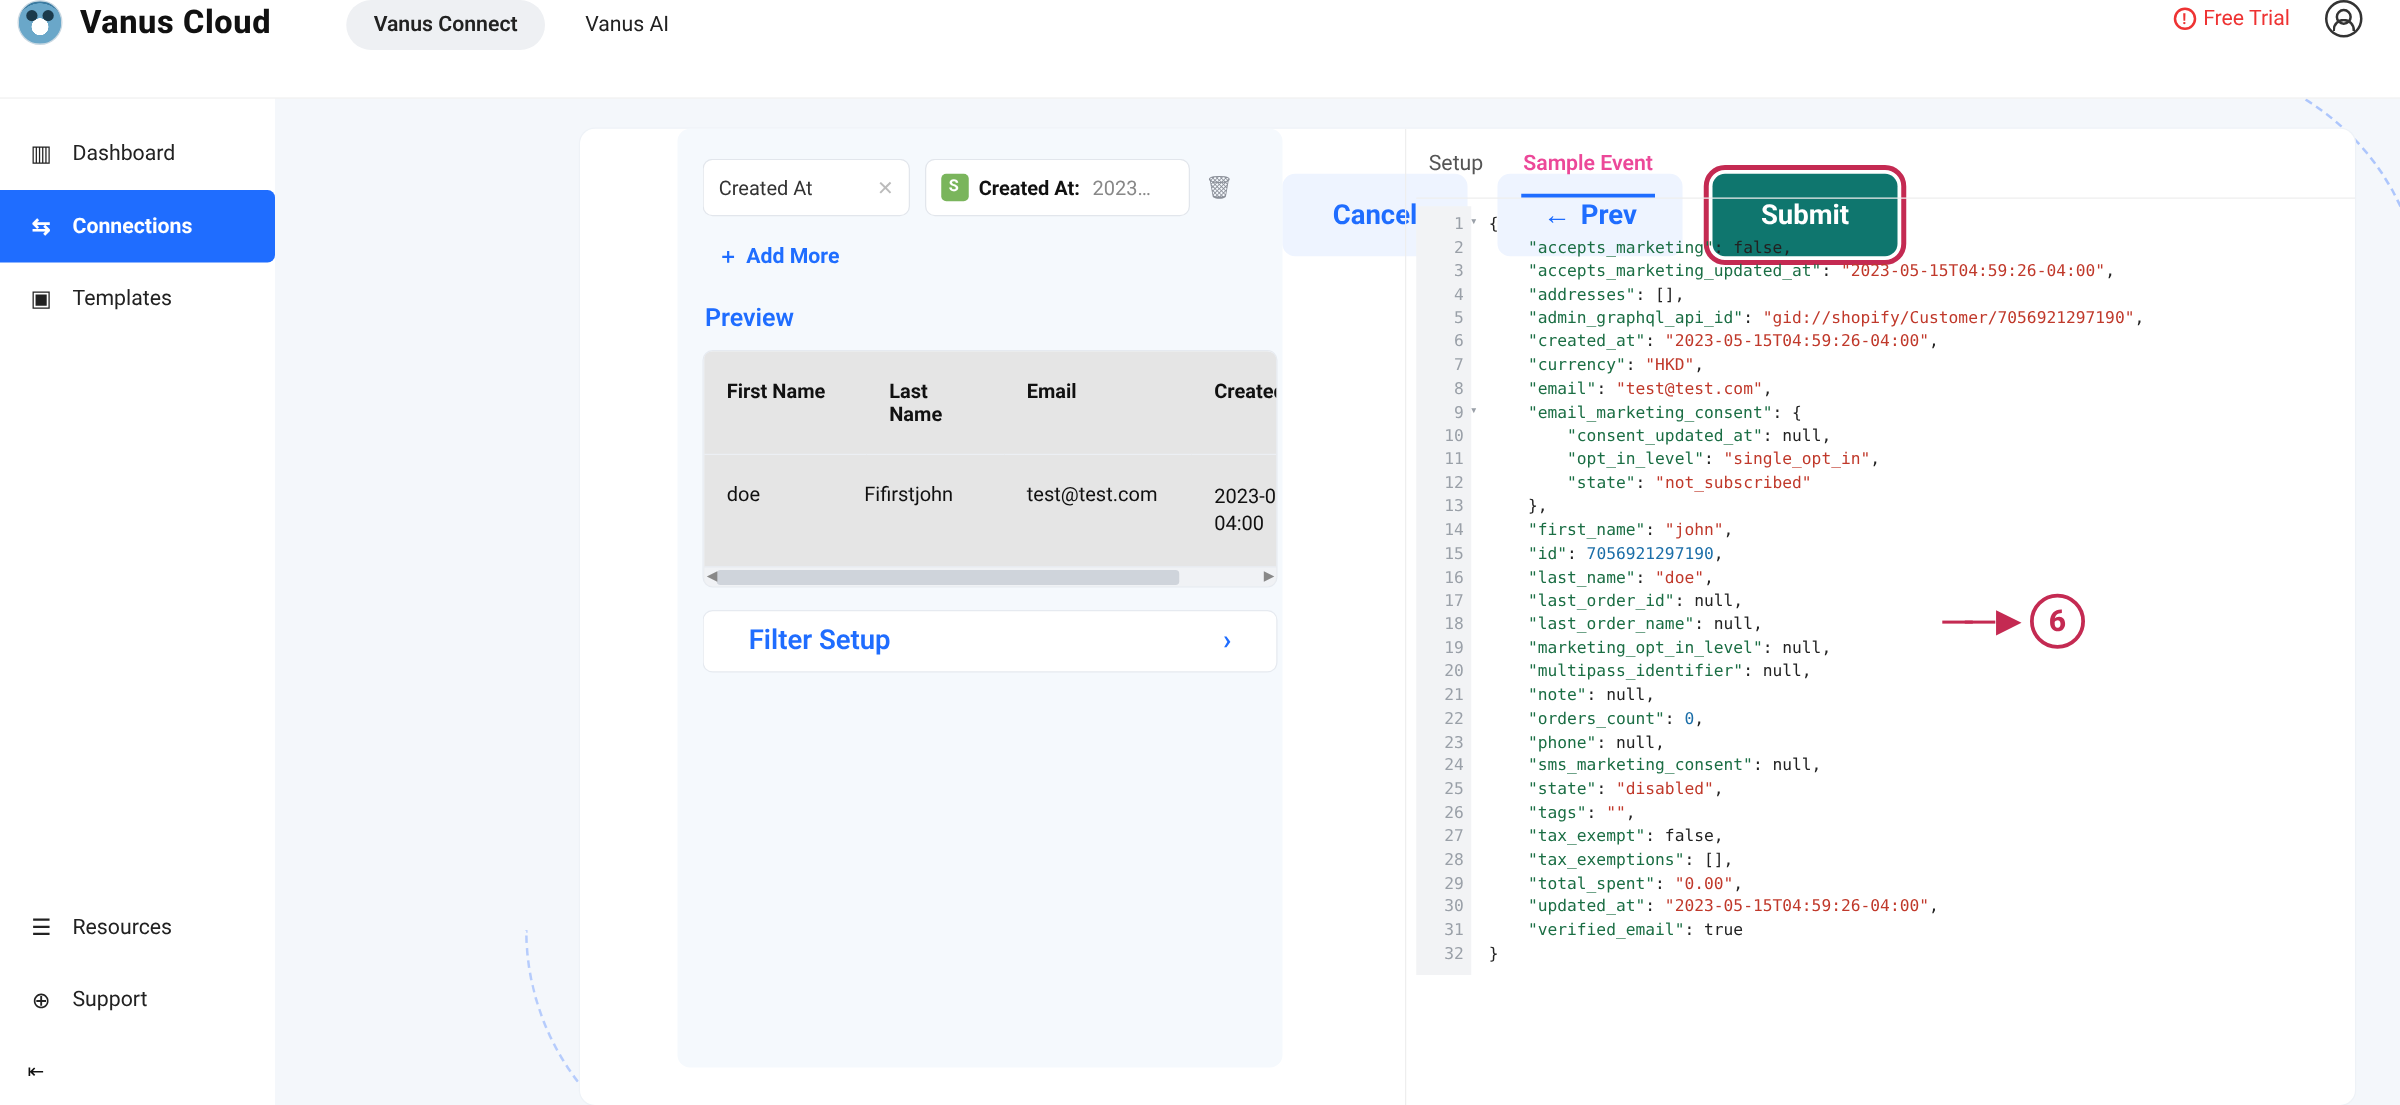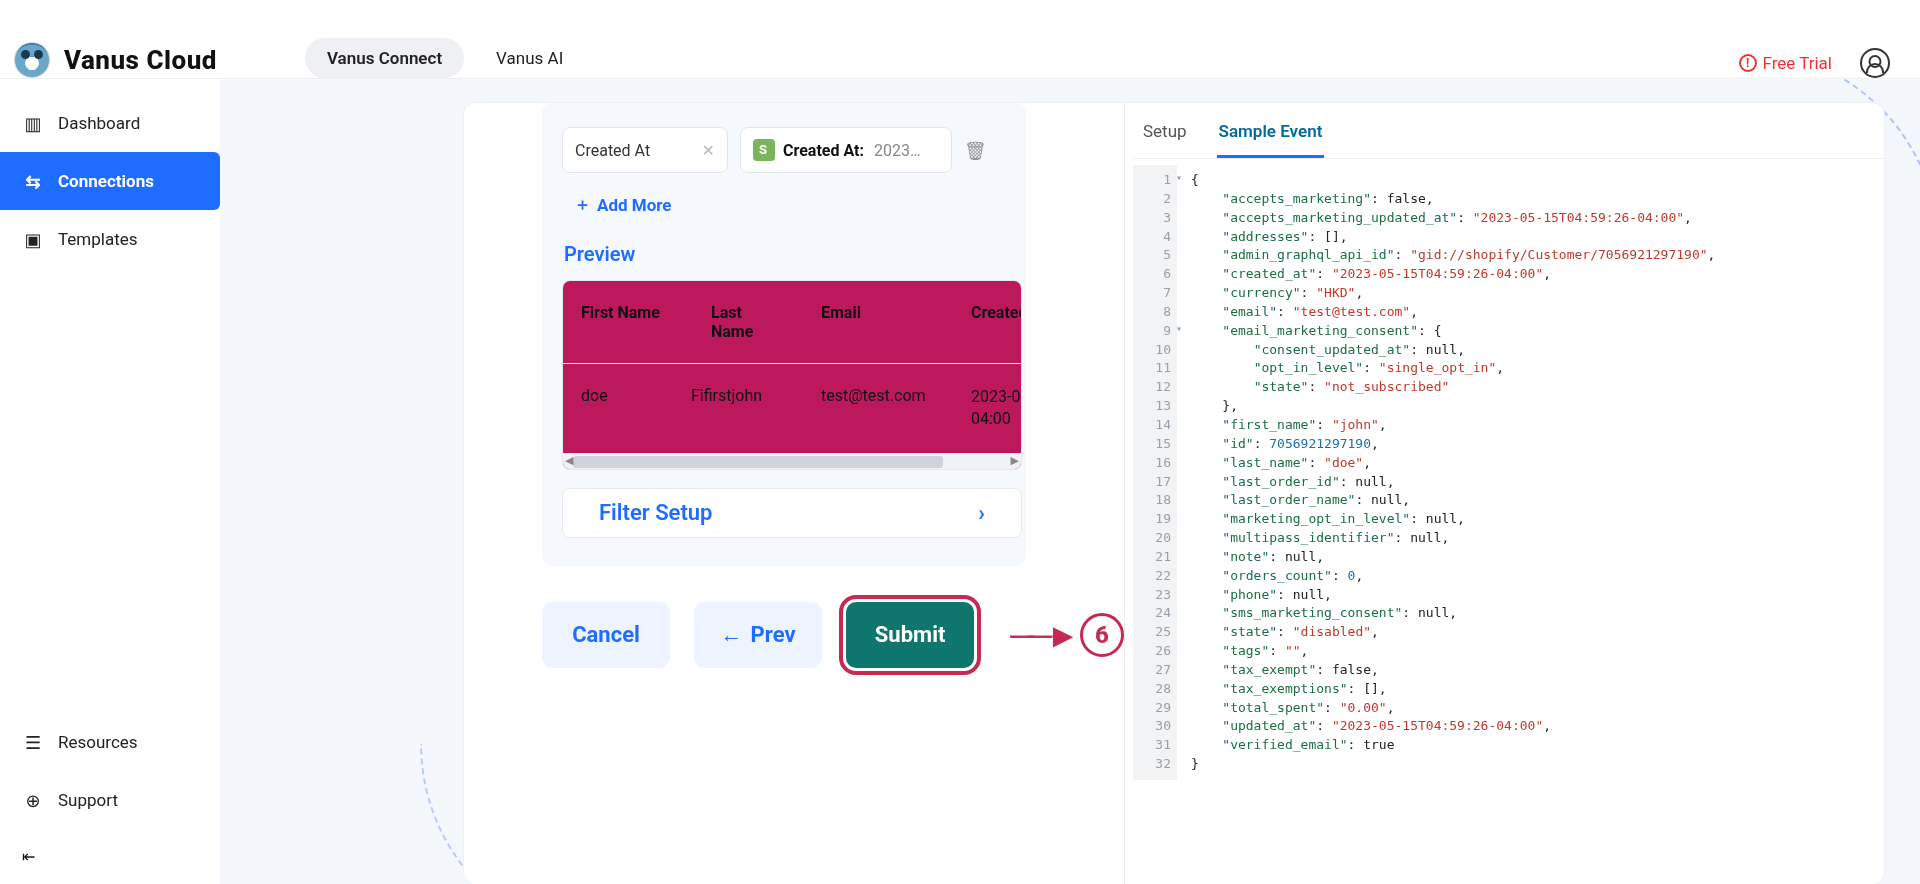--- a/index.html
+++ b/index.html
@@ -8,23 +8,22 @@
     background: #fff;
     color: #111;
     width: 1920px;
     height: 884px;
     overflow: hidden;
   }
   .header {
     height: 79px;
     border-bottom: 1px solid #eee;
     display: flex;
-    align-items: flex-end;
+    align-items: flex-start;
     padding: 0 30px 0 14px;
-    gap: 28px;
   }
   .logo-wrap { display:flex; align-items:center; gap:14px; }
   .logo-icon {
     width:36px; height:36px; border-radius:50%;
     background: radial-gradient(circle at 50% 60%, #fff 25%, #6aa7c9 26% 70%, #3b7ba1 71%);
     border:1px solid #c9d8e2;
     position:relative;
   }
   .logo-icon::before{
     content:""; position:absolute; left:6px; top:7px; width:9px;height:9px;border-radius:50%;background:#1b3a4b;
@@ -57,21 +56,21 @@
   .sidebar-bottom { margin-top:auto; }
   .collapse-btn { padding:18px 22px; }
 
   .main { flex:1; background:#f4f7fb; position:relative; overflow:hidden; }
   .card {
     position:absolute; left:244px; right:36px; top:24px; bottom:0;
     background:#fff; border-radius:12px;
     box-shadow:0 0 0 1px #eef2f7;
     display:flex;
   }
-  .left-pane { width:660px; padding:0 0 30px 78px; display:flex; flex-direction:column; }
+  .left-pane { width:660px; padding:0 0 30px 78px; display:flex; }
   .right-pane { flex:1; border-left:1px solid #eee; padding:18px 0 0 8px; }
 
   .inner-card {
     background:#f5f9fd; border-radius:10px; padding:24px 20px 28px 20px;
     width:484px;
   }
   .chip-row { display:flex; align-items:center; gap:12px; }
   .chip, .chip2 {
     background:#fff; border:1px solid #e2e6ec; border-radius:8px;
     height:46px; display:flex; align-items:center; padding:0 12px; font-size:16px;
@@ -83,21 +82,21 @@
     width:22px;height:22px;background:#7ab55c;border-radius:4px;display:inline-block;position:relative;
   }
   .shopify-ic::after{content:"S";position:absolute;color:#fff;font-weight:700;font-size:13px;left:6px;top:3px;}
   .chip2 .lbl { font-weight:700; }
   .chip2 .val { color:#888; margin-left:2px; overflow:hidden;text-overflow:ellipsis;white-space:nowrap;max-width:56px; }
   .trash { color:#8a8f98; font-size:18px; cursor:pointer; }
   .add-more { color:#1f6dff; font-weight:700; font-size:17px; margin:20px 0 0 12px; display:flex; align-items:center; gap:6px; cursor:pointer;}
   
   .preview-lbl { color:#1f6dff; font-weight:600; font-size:20px; margin:26px 0 14px 2px; }
   .table-wrap {
-    background:#be185d; border:1px solid #e6eaf0; border-radius:8px;
+    background:#e5e5e5; border:1px solid #e6eaf0; border-radius:8px;
     width:460px; overflow-x:auto;
   }
   .tbl { display:flex; width:560px; }
   .col { padding:22px 18px; font-size:16px; }
   .thead { font-weight:700; border-bottom:1px solid #eceff4; }
   .c1{width:130px;} .c2{width:110px;} .c3{width:150px;} .c4{width:170px;}
   .hscroll { height:16px; background:#f0f2f5; border-top:1px solid #e6eaf0; position:relative; }
   .hscroll::before{content:"";position:absolute;left:10px;top:2px;width:370px;height:12px;background:#cfd4db;border-radius:3px;}
   .hscroll .ar{position:absolute;top:0;font-size:11px;color:#888;}
   .hscroll .ar.l{left:2px;} .hscroll .ar.r{right:2px;}
@@ -113,21 +112,21 @@
   }
   .btn-cancel { background:#eef4ff; color:#1f6dff; }
   .btn-prev { background:#eef4ff; color:#1f6dff; }
   .btn-submit { background:#0f766e; color:#fff; outline:4px solid #c42a52; outline-offset:3px; border-radius:10px; }
   .step-badge { display:flex; align-items:center; gap:6px; margin-left:12px; }
   .arrow-r { color:#c42a52; font-size:34px; font-weight:700; letter-spacing:-6px; }
   .step-num { width:44px;height:44px;border:3px solid #c42a52;border-radius:50%;display:flex;align-items:center;justify-content:center;color:#c42a52;font-weight:800;font-size:24px; }
 
   .right-tabs { display:flex; gap:28px; padding-left:8px; border-bottom:1px solid #eee; }
   .right-tab { padding:0 2px 14px 2px; font-size:17px; color:#555; cursor:pointer; }
-  .right-tab.active { color:#0369a1; font-weight:600; border-bottom:3px solid #1f6dff; }
+  .right-tab.active { color:#ec4899; font-weight:600; border-bottom:3px solid #1f6dff; }
 
   .code-area { display:flex; font-family: "SFMono-Regular", Consolas, monospace; font-size:13px; line-height:1.45; margin-top:6px; }
   .gutter { width:44px; background:#f2f3f5; color:#9aa0a8; text-align:right; padding:6px 6px 6px 0; user-select:none;}
   .gutter div{height:18.85px;}
   .gutter .fold{position:relative;}
   .gutter .fold::after{content:"▾";position:absolute;right:-11px;color:#9aa0a8;font-size:10px;}
   .code { padding:6px 0 6px 14px; white-space:pre; color:#222; }
   .k{color:#1b6e44;} .s{color:#c0392b;} .n{color:#1b6ea8;}
   
   

